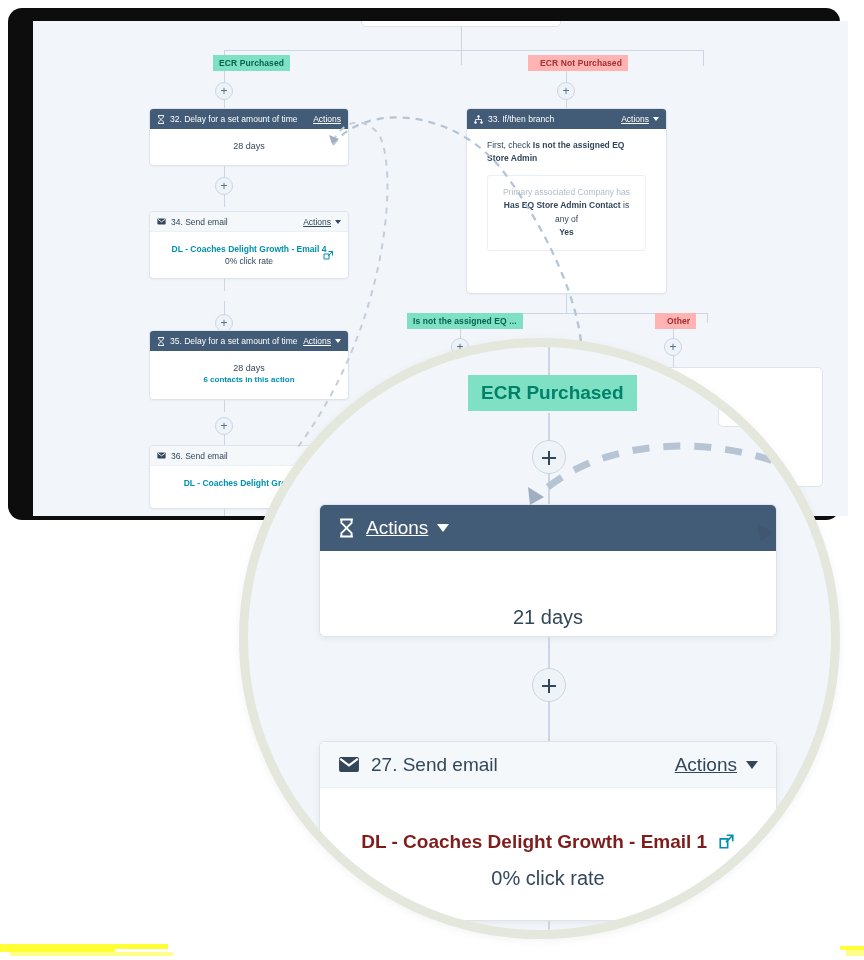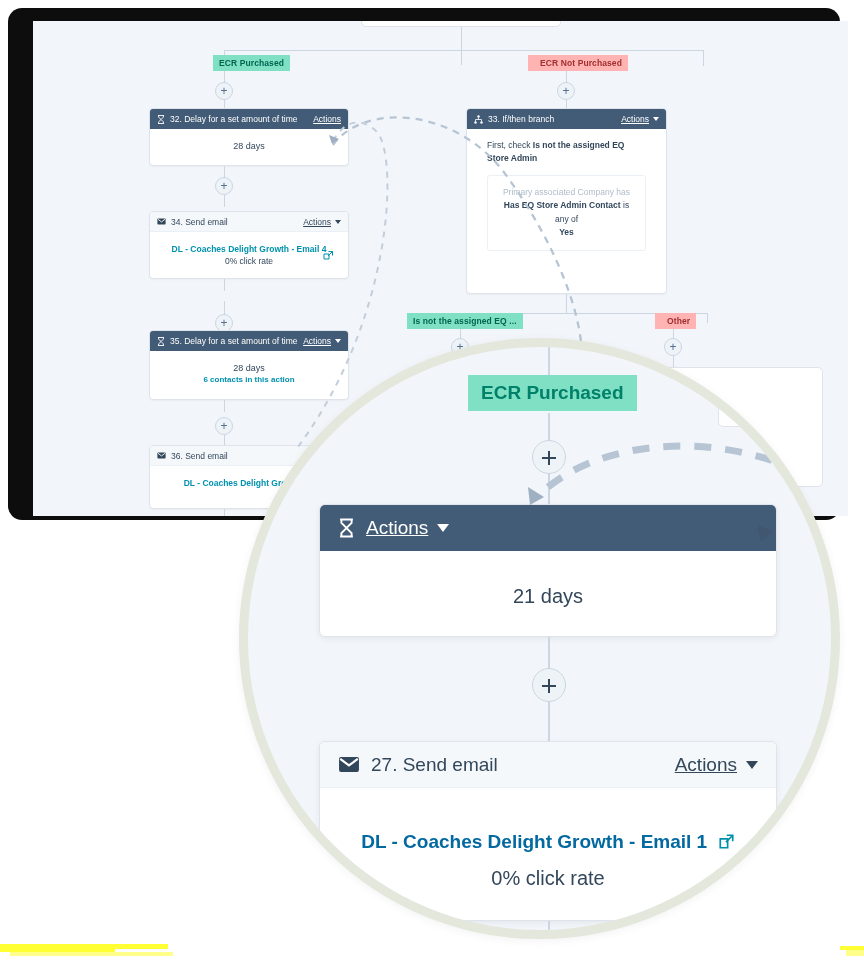--- a/index.html
+++ b/index.html
@@ -219,21 +219,21 @@
   }
   .m-card-head.dark .m-caret { border-top: 8px solid #ffffff; }
   .m-card-head.light .m-caret { border-top: 8px solid #33475b; }
 
   .m-card-body {
     text-align: center;
     color: #33475b;
     font-size: 20px;
   }
   .m-card-body .mline { margin: 6px 0; }
-  .m-card-body .mlink { color: #0369a1; font-weight: bold; font-size: 19px; }
+  .m-card-body .mlink { color: #7f1d1d; font-weight: bold; font-size: 19px; }
 
   
   .ghost-card {
     position: absolute;
     background: #ffffff;
     border: 1px solid #dfe3eb;
     border-radius: 5px;
   }
 
   svg.overlay { position: absolute; left: 0; top: 0; pointer-events: none; }
@@ -422,21 +422,21 @@
       <div class="m-card" style="left:71px;top:157px;width:458px;height:133px;">
         <div class="m-card-head dark">
           <span class="mhicon">
             <svg width="17" height="20" viewBox="0 0 8 9">
                 <path d="M1 0.5h6M1 8.5h6M1.6 0.5v1.6L4 4.5 6.4 2.1V0.5M1.6 8.5V6.9L4 4.5 6.4 6.9v1.6" stroke="#ffffff" stroke-width="0.9" fill="none"></path>
               </svg>
           </span>
           <span class="mhactions">Actions</span>
             <span class="m-caret"></span>
         </div>
-        <div class="m-card-body" style="padding:28px 0 0;">
+        <div class="m-card-body" style="padding:28px 0 0;margin-top:21px;">
           <div class="mline">21 days</div>
         </div>
       </div>
 
       <div class="m-connector v" style="left:300px;top:290px;height:32px;"></div>
       <div class="m-plus" style="left:284px;top:321px;"></div>
       <div class="m-connector v" style="left:300px;top:354px;height:42px;"></div>
 
       <div class="m-card" style="left:71px;top:394px;width:458px;height:180px;">
         <div class="m-card-head light">

